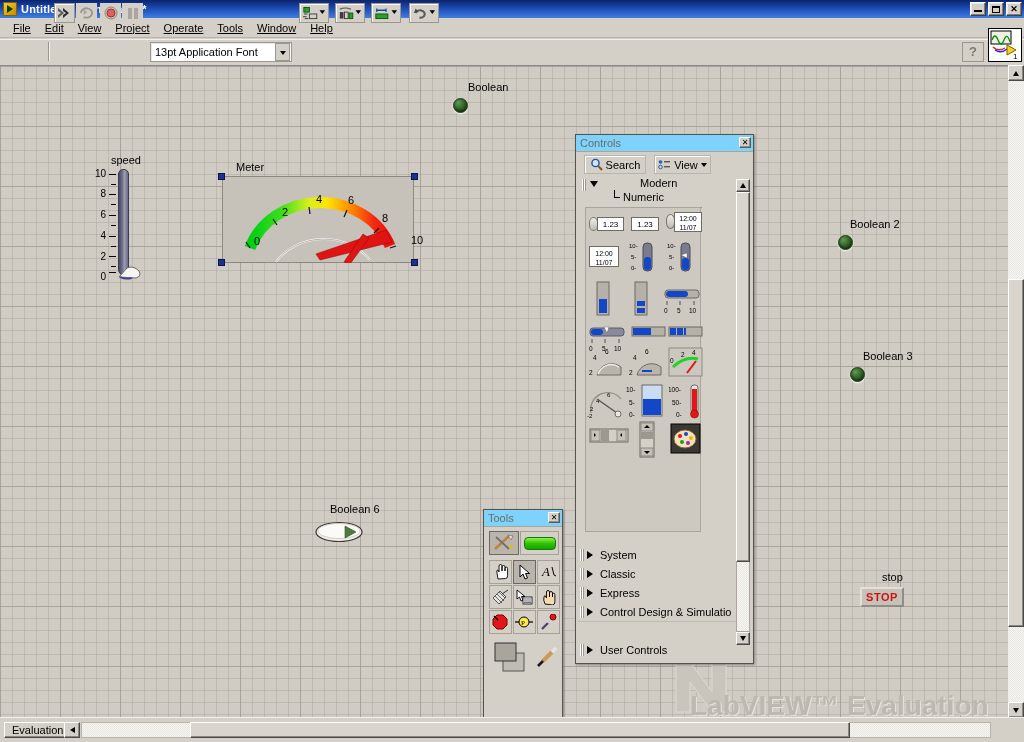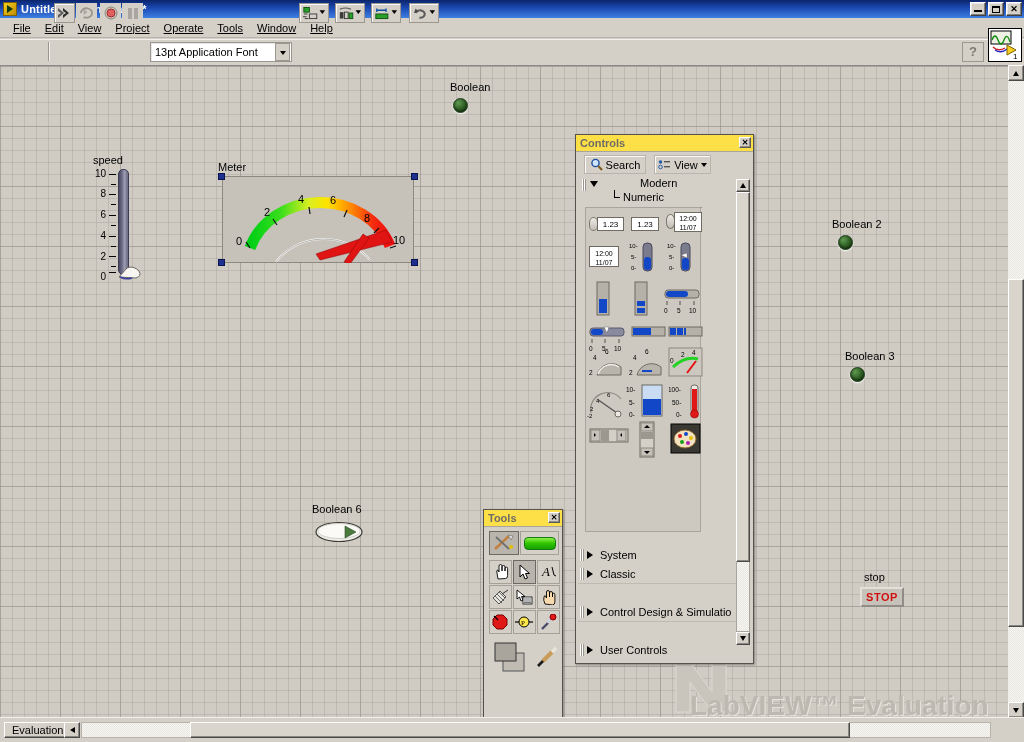--- a/index.html
+++ b/index.html
@@ -82,21 +82,21 @@
     box-shadow:inset -1px -1px 0 #8a8680;box-sizing:border-box;}
 
   
   .statusbar{position:absolute;left:0;bottom:0;width:1024px;height:24px;background:#d4d0c8;
     border-top:1px solid #f2f0ec;}
   .evalbtn{position:absolute;left:4px;top:4px;height:16px;padding:0 7px;background:#d4d0c8;
     border:1px solid #fff;border-right-color:#4a4a4a;border-bottom-color:#4a4a4a;
     box-shadow:inset -1px -1px 0 #8a8680;box-sizing:border-box;font-size:11px;line-height:14px;}
 
   
-  .objlabel{position:absolute;font-size:11px;color:#000;white-space:nowrap;}
+  .objlabel{position:absolute;font-size:11px;color:#000;white-space:nowrap;margin-left:18px;}
   .led{position:absolute;width:15px;height:15px;border-radius:50%;
     background:radial-gradient(circle at 33% 30%, #5f9a52 0%, #2c5a22 55%, #11350c 100%);
     box-shadow:0 1px 2px rgba(255,255,255,.95), inset 0 -1px 2px rgba(0,0,0,.5);
     border:1px solid #1d3c17;box-sizing:border-box;}
 
   
   .meter{position:absolute;background:#c6c2ba;border:1px solid #8d8980;box-sizing:border-box;}
   .mhandle{position:absolute;width:7px;height:7px;background:#1d2f8f;border:1px solid #0a1550;
     box-sizing:border-box;}
 
@@ -108,22 +108,22 @@
   .ticklbl{position:absolute;font-size:10px;text-align:right;color:#000;}
 
   
   .stopbtn{position:absolute;background:#c6c2ba;border:2px outset #e4e0d8;
     box-sizing:border-box;color:#d01010;font-weight:bold;font-size:11px;
     display:flex;align-items:center;justify-content:center;letter-spacing:.5px;}
 
   
   .palette{position:absolute;background:#d4d0c8;border:1px solid #55534d;
     box-sizing:border-box;box-shadow:1px 1px 2px rgba(0,0,0,.35);}
-  .pal-title{height:16px;background:#fde047;display:flex;align-items:center;
-    padding-left:4px;font-size:11px;font-weight:bold;color:#6f6c64;
+  .pal-title{height:16px;background:#7dd3fc;display:flex;align-items:center;
+    padding-left:4px;font-size:11px;font-weight:normal;color:#6f6c64;
     border-bottom:1px solid #a9a49c;position:relative;}
   .pal-close{position:absolute;right:2px;top:2px;width:12px;height:11px;background:#d4d0c8;
     border:1px solid #fff;border-right-color:#5a5a5a;border-bottom-color:#5a5a5a;
     box-shadow:inset -1px -1px 0 #908c86;font-size:8px;line-height:9px;text-align:center;
     box-sizing:border-box;color:#000;}
   .pal-btn{background:#d4d0c8;border:1px solid #b9b5ad;box-sizing:border-box;
     display:flex;align-items:center;justify-content:center;gap:3px;font-size:11px;
     box-shadow:inset 1px 1px 0 #fbfaf8;}
   .cat-row{height:19px;display:flex;align-items:center;font-size:11px;color:#000;
     border-bottom:1px solid #bfbbb3;padding-left:2px;background:#d4d0c8;}
@@ -593,20 +593,25 @@
       <div class="cat-row" style="position:absolute;left:2px;top:410px;width:156px;">
         <div class="grip"></div>
           <div class="tri"></div>
         <span>System</span>
       </div>
       <div class="cat-row" style="position:absolute;left:2px;top:429px;width:156px;">
         <div class="grip"></div>
           <div class="tri"></div>
         <span>Classic</span>
       </div>
+      <div class="cat-row" style="position:absolute;left:2px;top:448px;width:156px;">
+        <div class="grip"></div>
+          <div class="tri"></div>
+        <span>Express</span>
+      </div>
       <div class="cat-row" style="position:absolute;left:2px;top:467px;width:156px;overflow:hidden;">
         <div class="grip"></div>
           <div class="tri"></div>
         <span style="white-space:nowrap;">Control Design &amp; Simulatio</span>
       </div>
       <div class="cat-row" style="position:absolute;left:2px;top:505px;width:156px;border-bottom:none;">
         <div class="grip"></div>
           <div class="tri"></div>
         <span>User Controls</span>
       </div>

